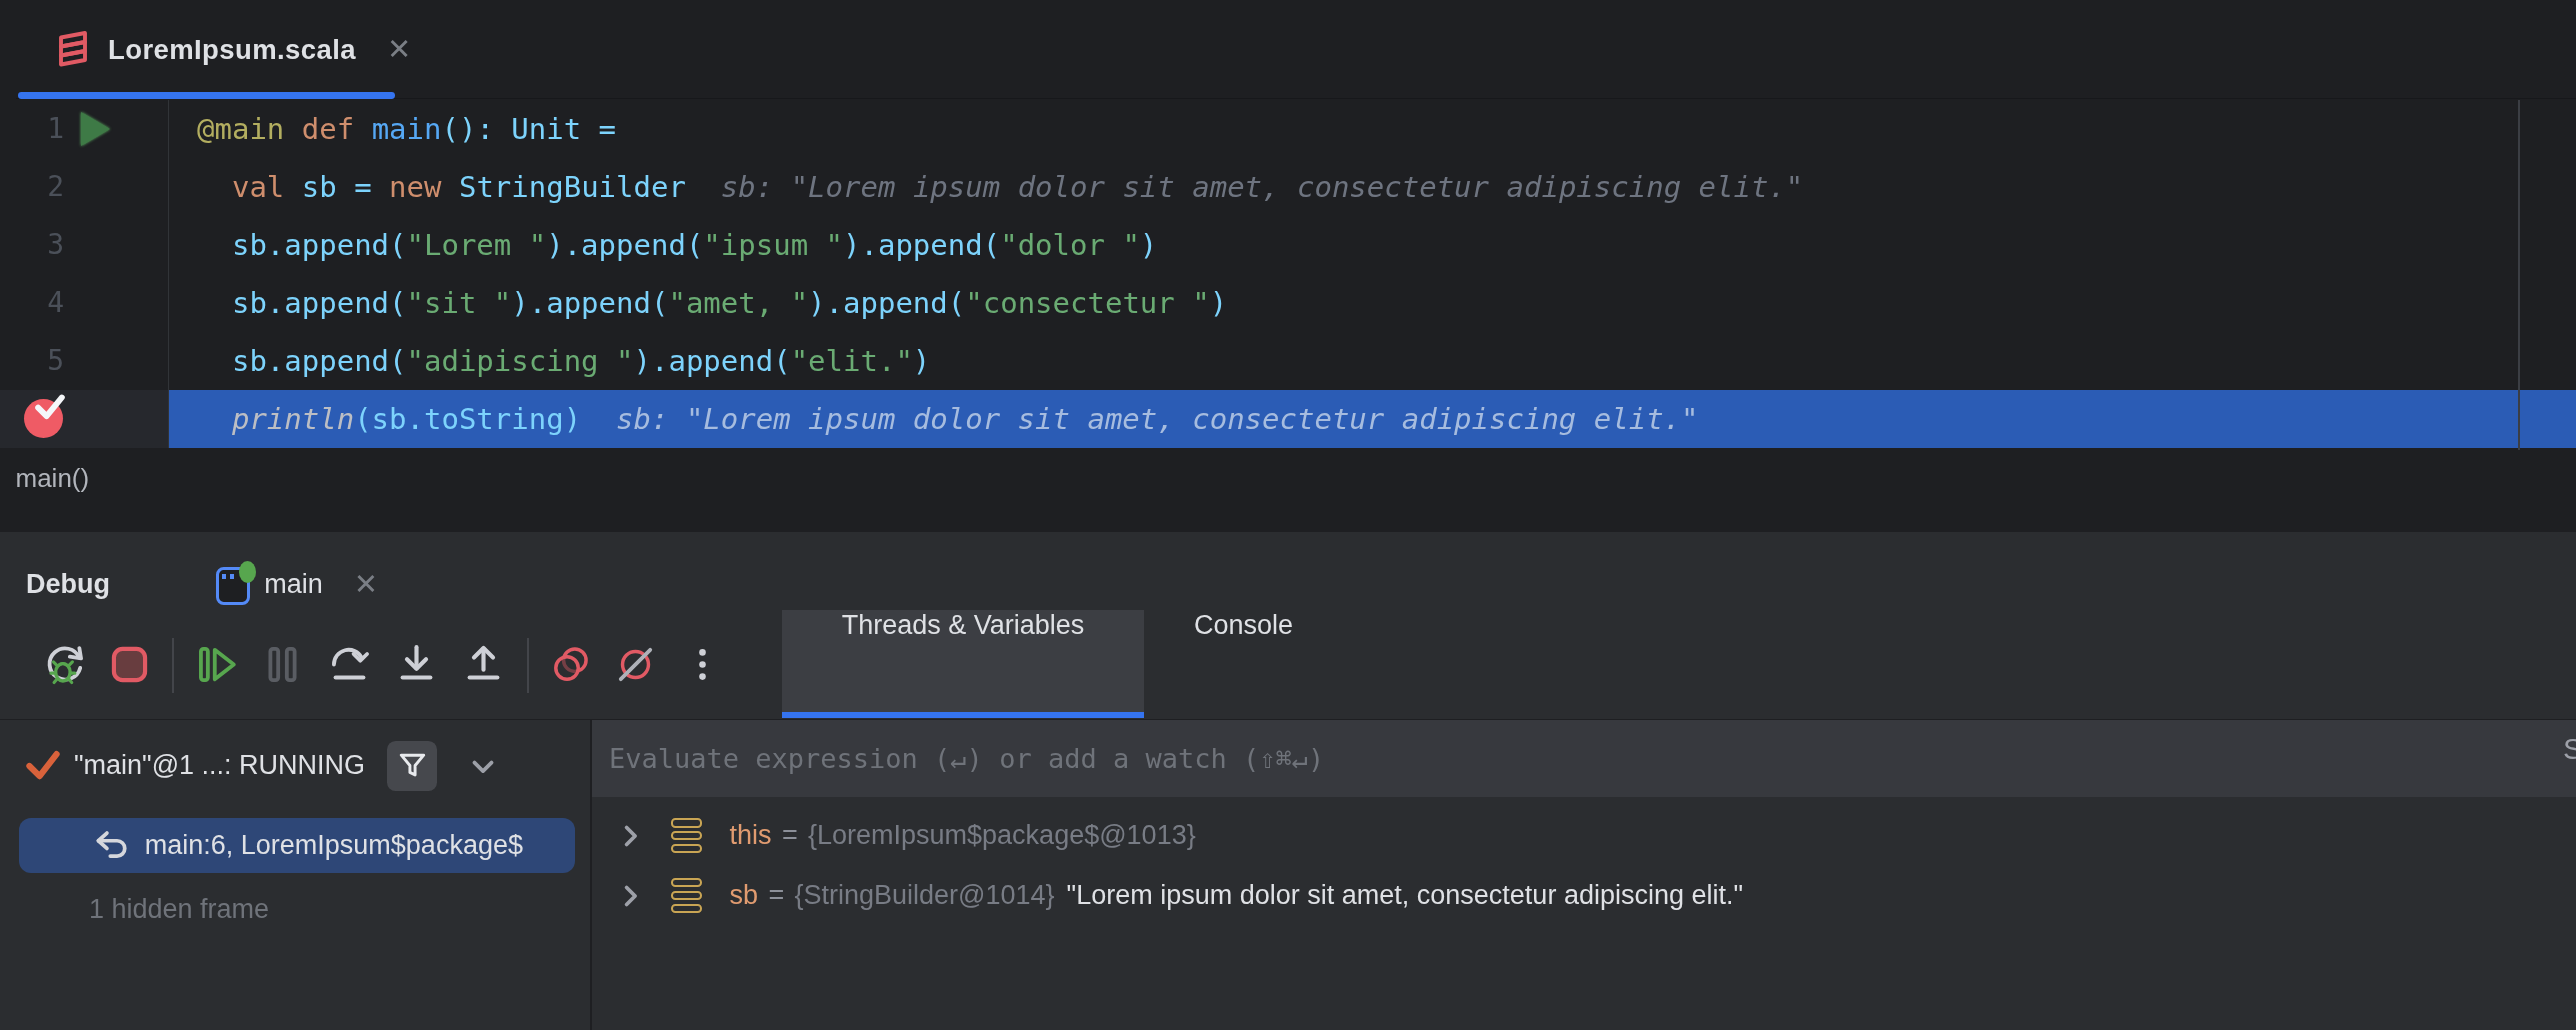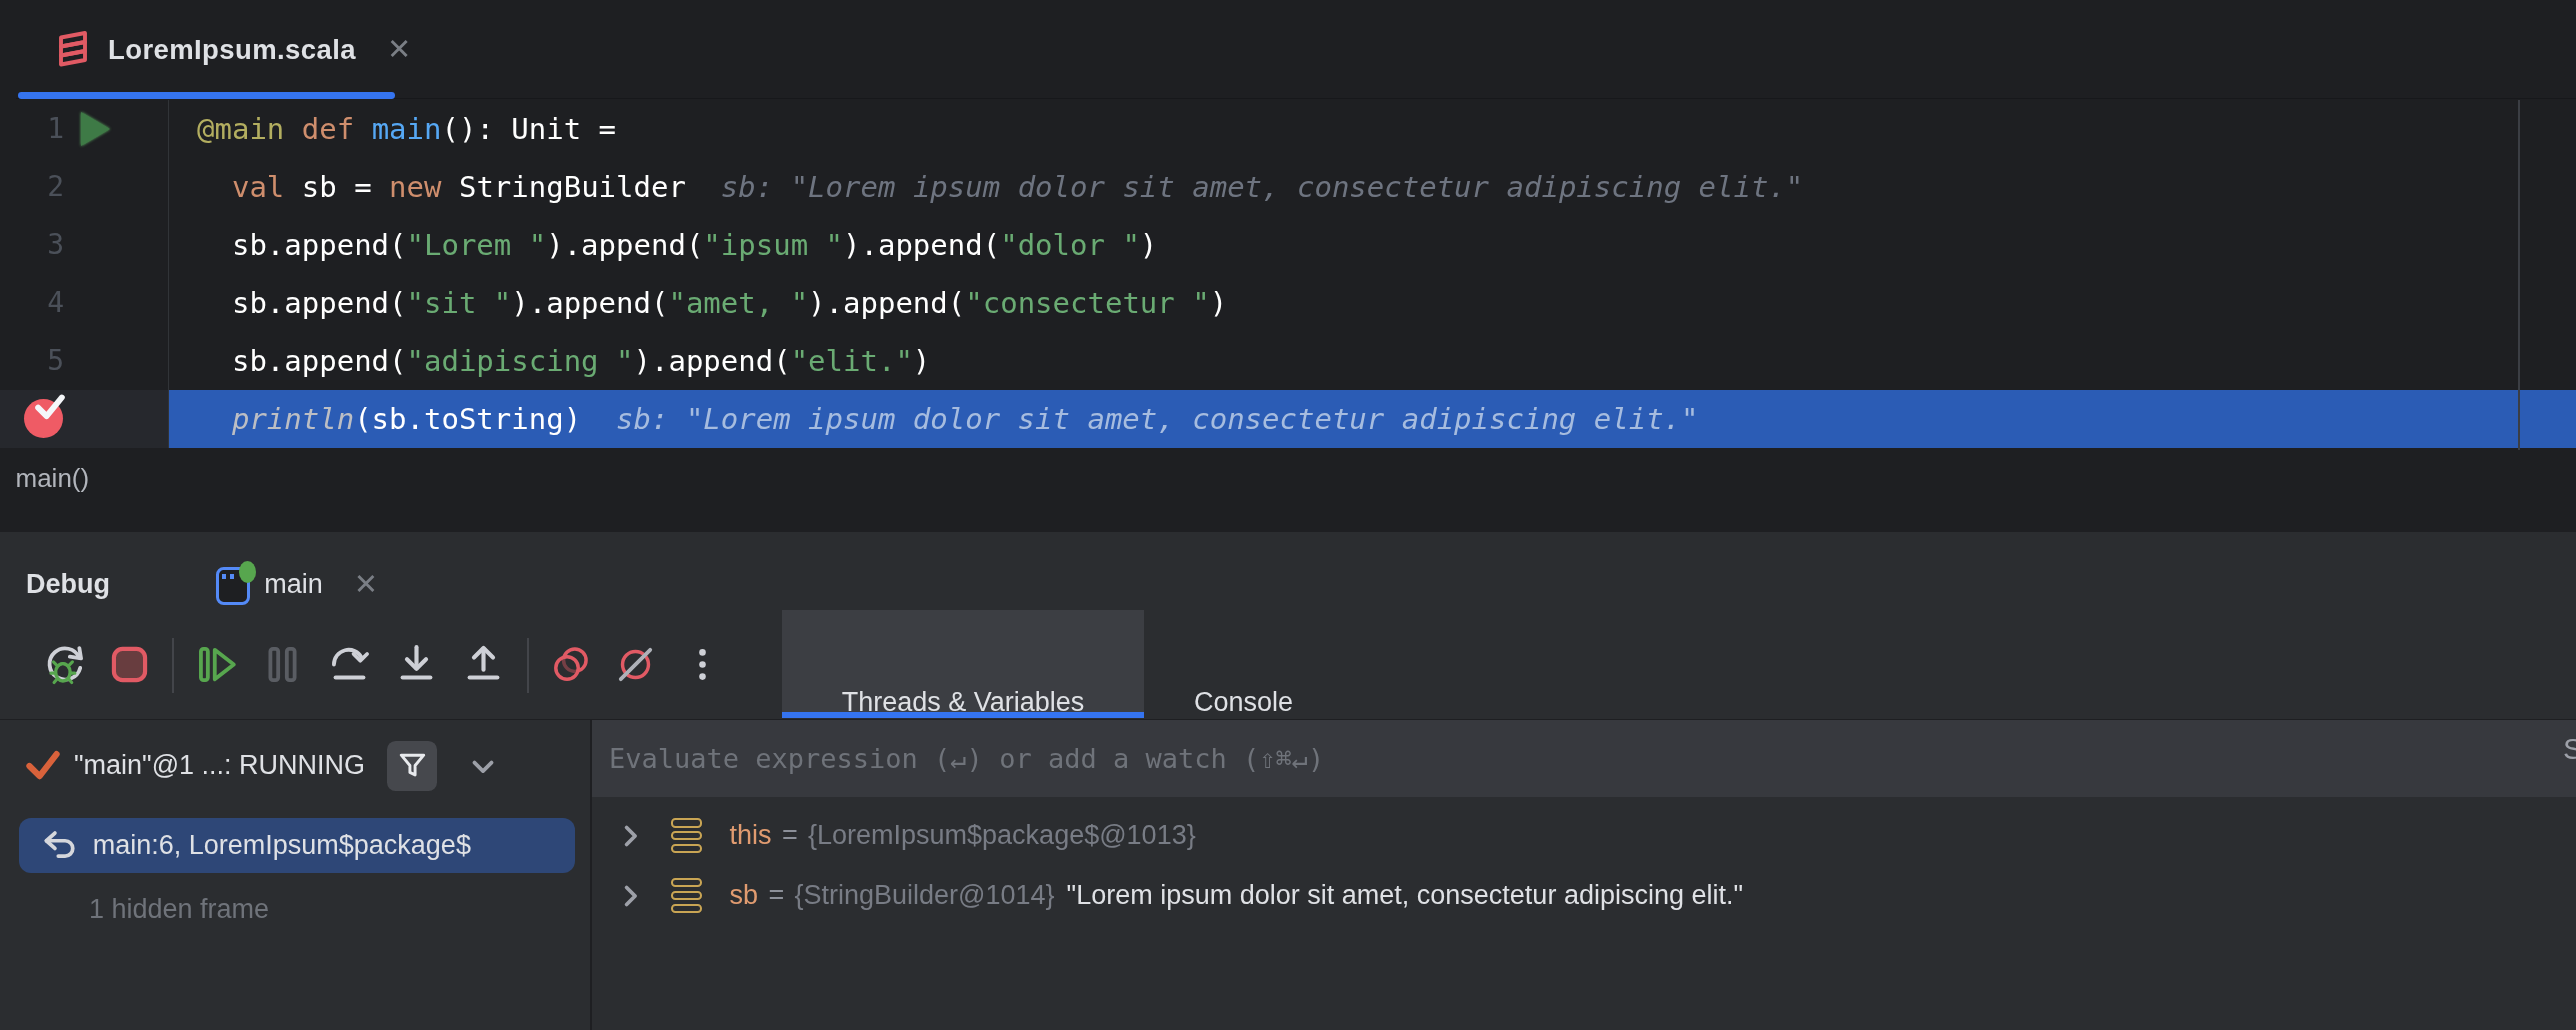--- a/index.html
+++ b/index.html
@@ -18,21 +18,21 @@
   .ed-tab .title { margin-left:17px; font-size:27.5px; font-weight:700; letter-spacing:0.4px; color:#DFE1E5; }
   .close-x { margin-left:31px; font-size:29px; color:#7A7E85; line-height:1; }
   
   .editor { position:absolute; left:0; top:100px; width:2576px; height:350px; background:#1E1F22; font-family:"DejaVu Sans Mono",monospace; }
   .ed-ruler { position:absolute; left:2518px; top:0; width:1.7px; height:350px; background:#3B3E44; z-index:5; }
   .code-line { position:relative; display:flex; height:58px; line-height:58px; font-size:29px; white-space:pre; }
   .gutter { position:relative; width:169px; flex:0 0 169px; border-right:1.7px solid #313438; }
   .gutter .num { position:absolute; left:0; top:0; width:64px; text-align:right; color:#4B5059; font-size:28px; }
   .code { padding-left:28px; }
   .tok-ann { color:#B3AE60; } .tok-kw { color:#CF8E6D; } .tok-fn { color:#56A8F5; }
-  .tok-pl { color:#ffffff; } .tok-str { color:#6AAB73; }
+  .tok-pl { color:#7dd3fc; } .tok-str { color:#6AAB73; }
   .tok-hint { color:#6E7480; font-style:italic; }
   .tok-hint-active { color:#A6BCDF; font-style:italic; }
   .tok-ital { color:#BCBEC4; font-style:italic; }
   .line-exec { background:#2B5CB5; }
   .line-exec .gutter { background:#26282D; border-right-color:#313438; }
   .run-tri { position:absolute; left:81px; top:12px; width:0; height:0; border-left:29px solid #3E7A46; border-top:17px solid transparent; border-bottom:17px solid transparent; filter:drop-shadow(0 0 1.7px #5FB865); }
   .bp { position:absolute; left:24px; top:9.4px; width:39px; height:39px; background:#EF5B65; border-radius:50%; }
   .bp svg { position:absolute; left:8.6px; top:-5.2px; }
   
   .breadcrumbs { position:absolute; left:0; top:451px; width:2344px; height:54px; background:#1E1F22; display:flex; align-items:center; }
@@ -45,35 +45,35 @@
   .runcfg-ic { position:relative; width:38px; height:41px; }
   .runcfg-ic .box { position:absolute; left:0; top:3.4px; width:34px; height:38px; border:3.4px solid #548AF7; border-radius:7.7px; background:#1E1F22; }
   .runcfg-ic .d1,.runcfg-ic .d2 { position:absolute; top:10.3px; width:4.3px; height:4.3px; background:#548AF7; }
   .runcfg-ic .d1 { left:6px; } .runcfg-ic .d2 { left:13.7px; }
   .runcfg-ic .live { position:absolute; right:-1.7px; top:-3.4px; width:17px; height:22px; background:#57A64E; border-radius:50%; }
   .sess-tab .label { margin-left:10.3px; font-size:27px; color:#DFE1E5; }
   
   .toolbar { position:absolute; left:0; top:610px; width:2576px; height:110px; background:#2B2D30; border-bottom:1.7px solid #1E1F22; }
   .tb-ic { position:absolute; top:50%; transform:translateY(-50%); width:48px; height:48px; display:flex; align-items:center; justify-content:center; }
   .tb-sep { position:absolute; top:27.5px; width:1.7px; height:55px; background:#43454A; }
-  .view-tab { position:absolute; top:0; height:108px; display:flex; align-items:flex-end; justify-content:center; font-size:27px; color:#DFE1E5; }
+  .view-tab { position:absolute; top:0; height:108px; display:flex; align-items:flex-start; justify-content:center; font-size:27px; color:#DFE1E5; }
   .view-tab.sel { background:#3C3E43; }
   .view-tab.sel .underline { position:absolute; left:0; right:0; bottom:0; height:6px; background:#3574F0; }
   
   .statusrow { position:absolute; left:0; top:720px; width:591px; height:92px; background:#2B2D30; border-bottom:1.7px solid #1E1F22; border-right:1.7px solid #1E1F22; display:flex; align-items:center; }
   .statusrow .txt { margin-left:12px; font-size:27px; color:#DFE1E5; }
   .filter-btn { margin-left:22px; width:50px; height:50px; background:#46484D; border-radius:8.6px; display:flex; align-items:center; justify-content:center; }
   .chev-dn { margin-left:29px; display:flex; }
   .eval-bar { position:absolute; left:592px; top:720px; width:1984px; height:77px; background:#37393E; display:flex; align-items:center; overflow:hidden; }
   .eval-input { flex:1; height:100%; background:transparent; border:none; outline:none; padding-left:17px; font-family:"DejaVu Sans Mono",monospace; font-size:27px; color:#BCBEC4; }
   .eval-input::placeholder { color:#6F737A; opacity:1; }
   .eval-clip { position:absolute; right:-6.9px; top:12px; font-size:30px; color:#9DA0A8; }
   
   .frames-panel { position:absolute; left:0; top:811px; width:591px; height:219px; background:#2B2D30; border-right:1.7px solid #1E1F22; }
-  .frame-sel { position:absolute; left:19px; top:6.9px; width:556px; height:55px; background:#2E4777; border-radius:12px; display:flex; align-items:center; }
+  .frame-sel { position:absolute; left:19px; top:6.9px; width:556px; height:55px; background:#2E4777; border-radius:12px; display:flex; align-items:center;justify-content:center; }
   .frame-sel .txt { margin-left:13.7px; font-size:27px; color:#DFE1E5; white-space:nowrap; }
   .frame-hidden { position:absolute; left:89px; top:72px; height:52px; line-height:52px; font-size:27px; color:#6F737A; }
   .vars-panel { position:absolute; left:592px; top:797px; width:1984px; height:234px; background:#2B2D30; }
   .var-row { position:absolute; left:0; width:1984px; height:57px; display:flex; align-items:center; white-space:nowrap; }
   .var-row .chev { margin-left:20.6px; display:flex; }
   .var-ic { margin-left:24px; width:34px; display:flex; flex-direction:column; gap:3.4px; }
   .var-ic i { display:block; width:31px; height:9.4px; border:2.6px solid #C9A554; border-radius:4.3px; background:#2B2D30; }
   .var-name { margin-left:25px; font-size:27px; color:#E09B70; }
   .var-eq { margin-left:10.3px; font-size:27px; color:#8C9099; }
   .var-ref { margin-left:10.3px; font-size:27px; color:#787C85; }

